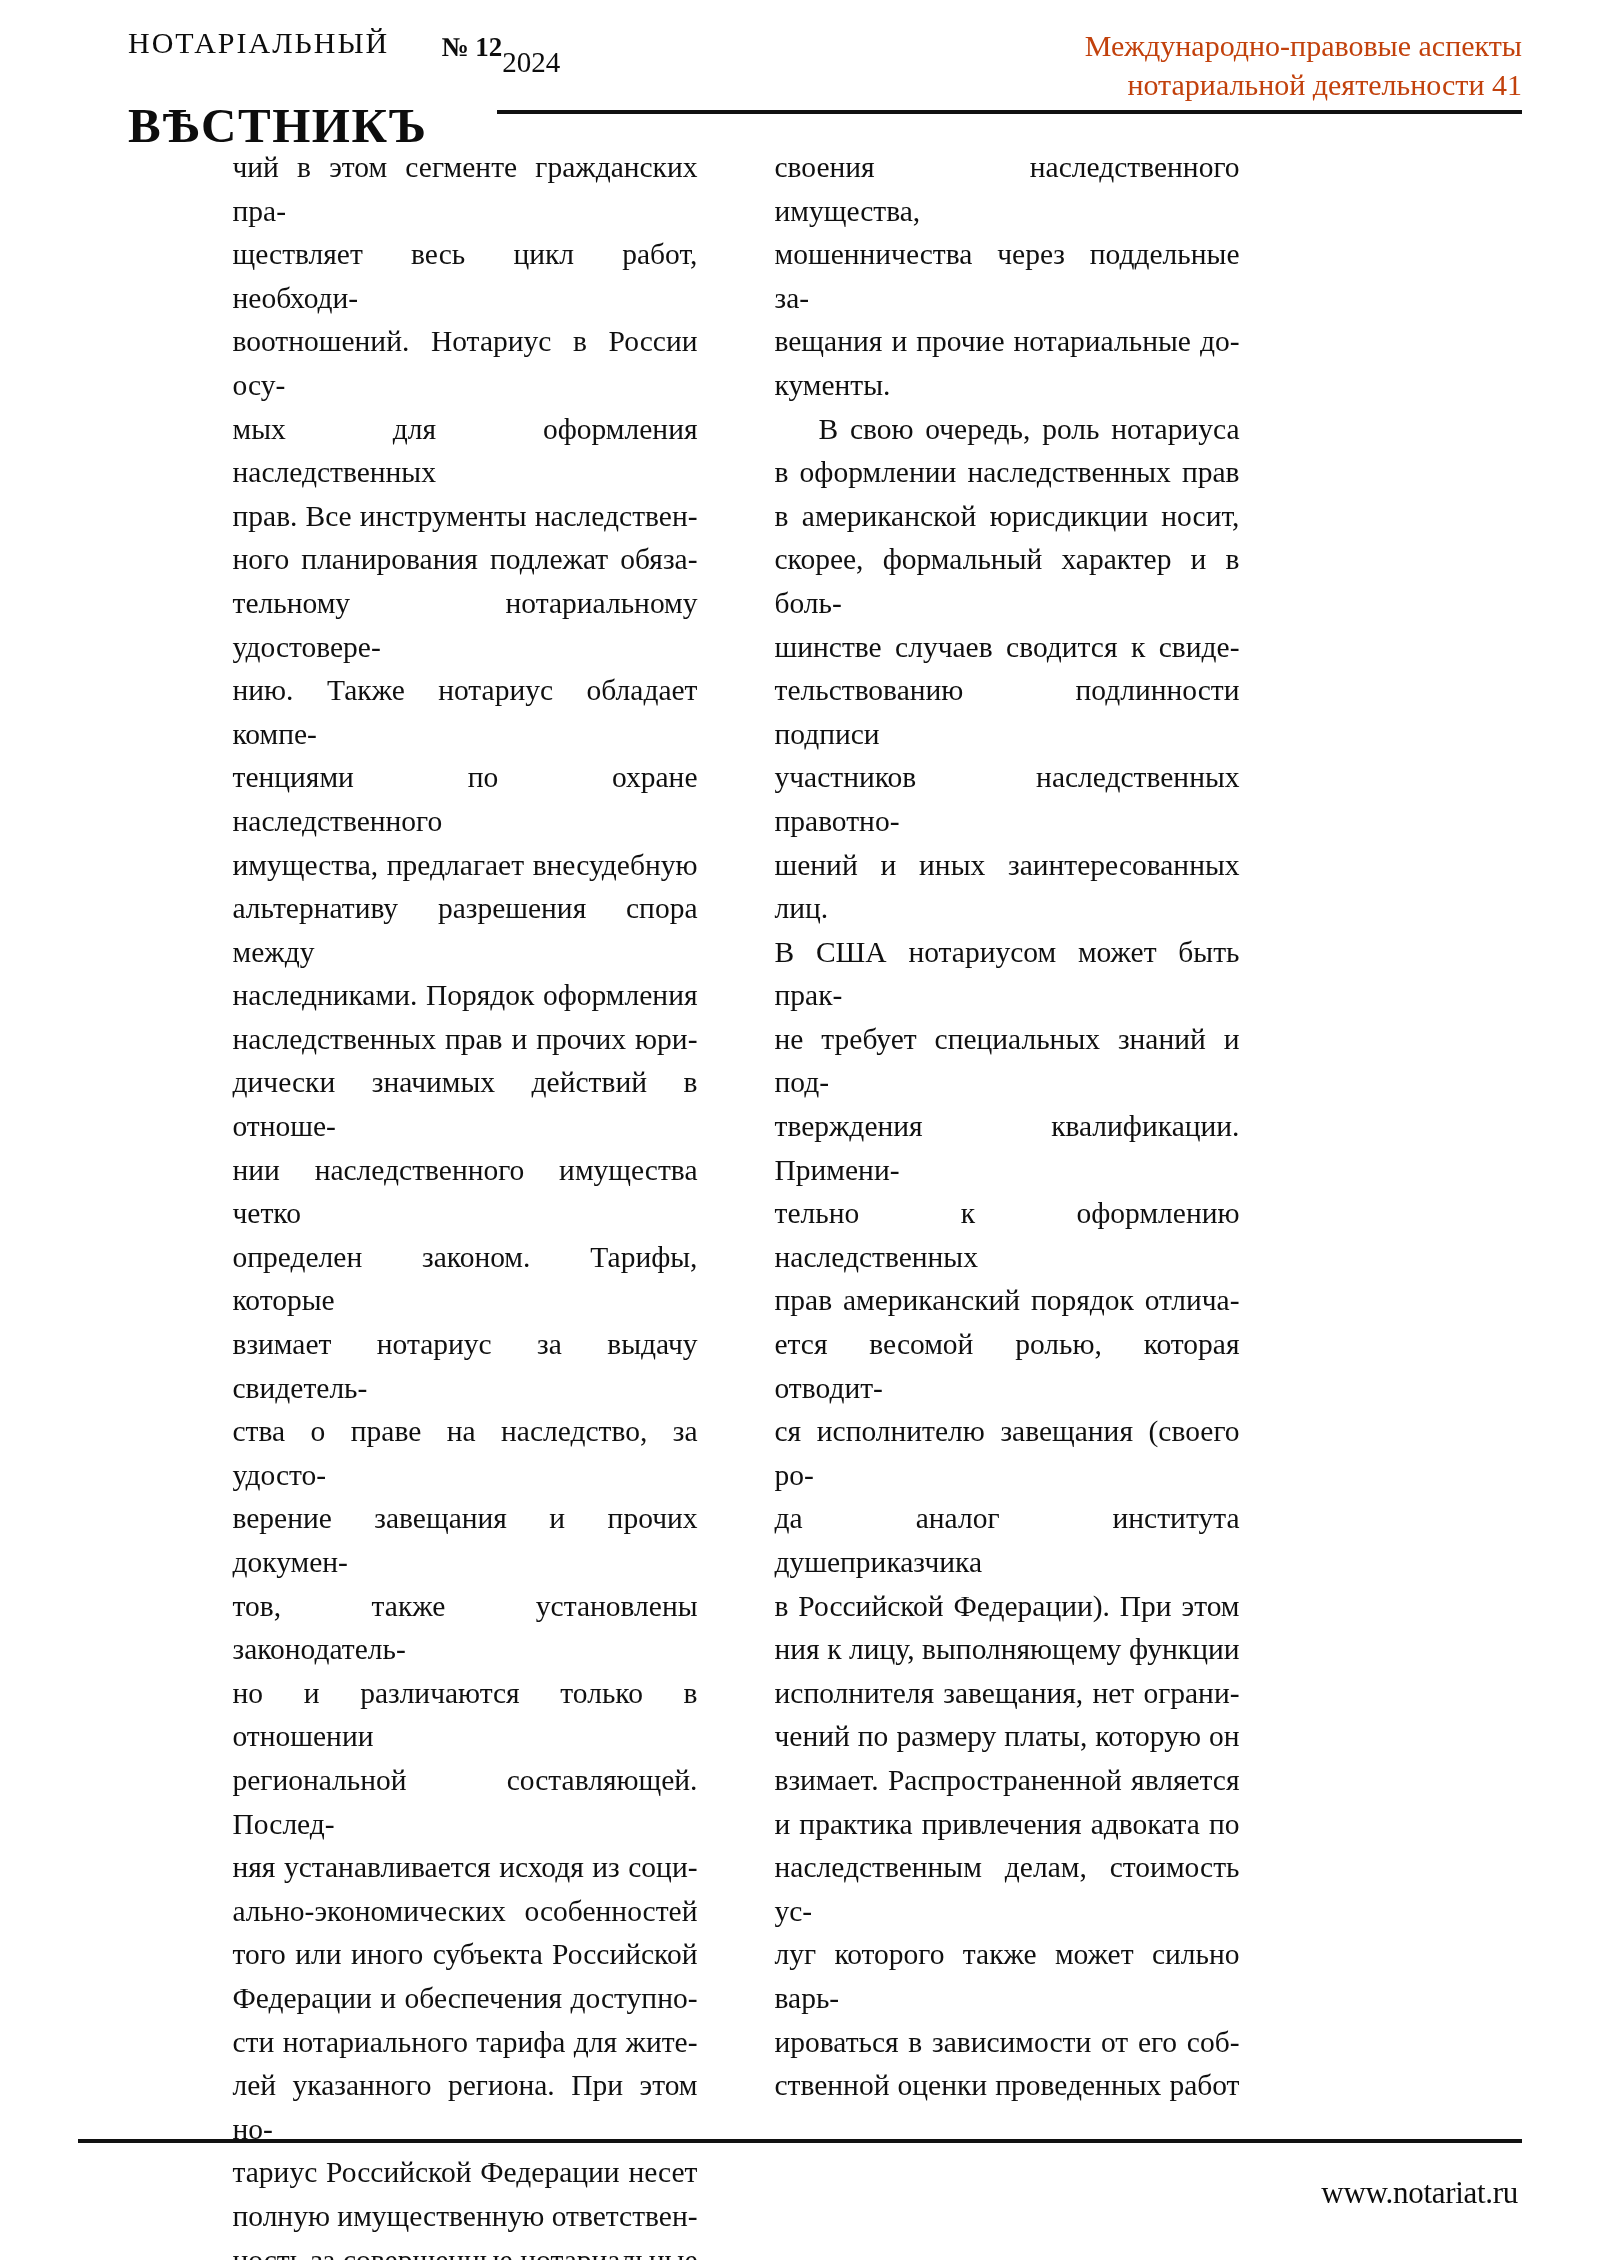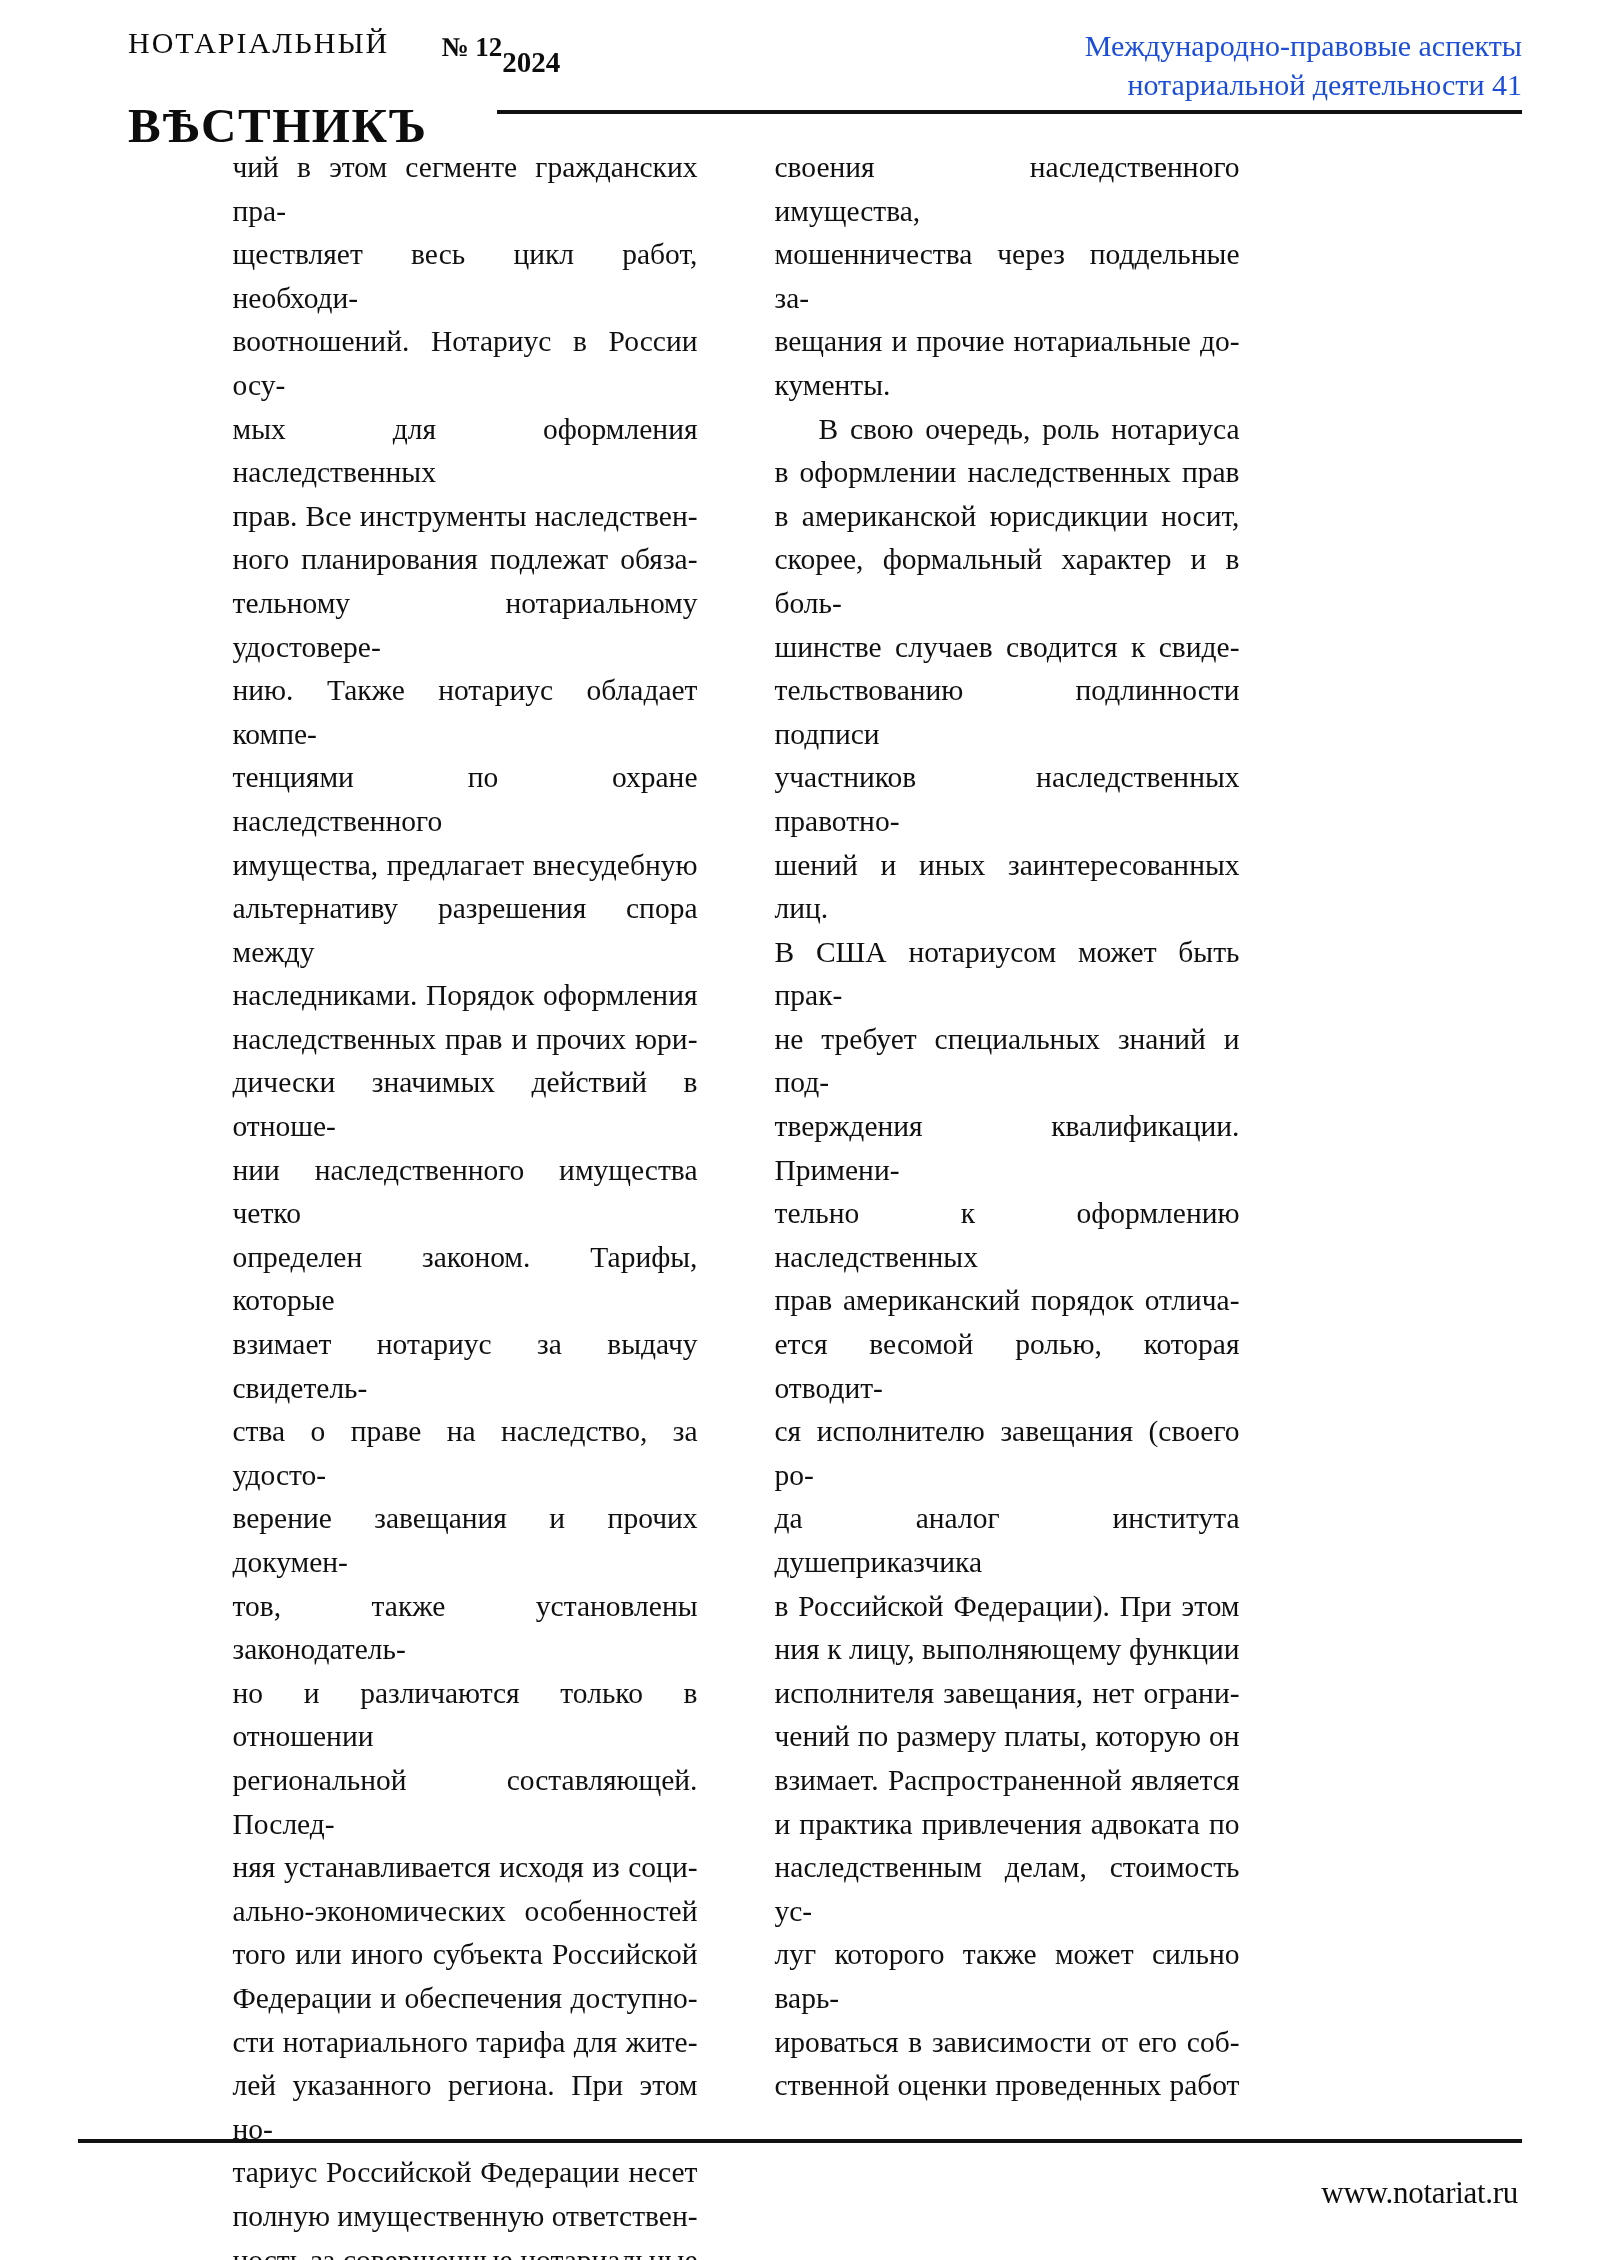--- a/index.html
+++ b/index.html
@@ -78,36 +78,36 @@
 
   .issue-number {
     font-size: 27px;
     font-weight: 700;
     color: #0d0d0d;
     white-space: nowrap;
   }
 
   .issue-year {
     font-size: 29px;
-    font-weight: 700;
+    font-weight: 400;
     color: #0d0d0d;
     margin-top: 14px;
     white-space: nowrap;
   }
 
   .header-section {
     position: absolute;
     right: 78px;
     top: 26px;
     width: 720px;
     text-align: right;
     font-size: 30px;
     line-height: 1.30;
     font-weight: 400;
-    color: #1d4ed8;
+    color: #c2410c;
   }
 
   .header-section .sec-line {
     display: block;
     white-space: nowrap;
   }
 
   .header-rule {
     position: absolute;
     left: 497px;

